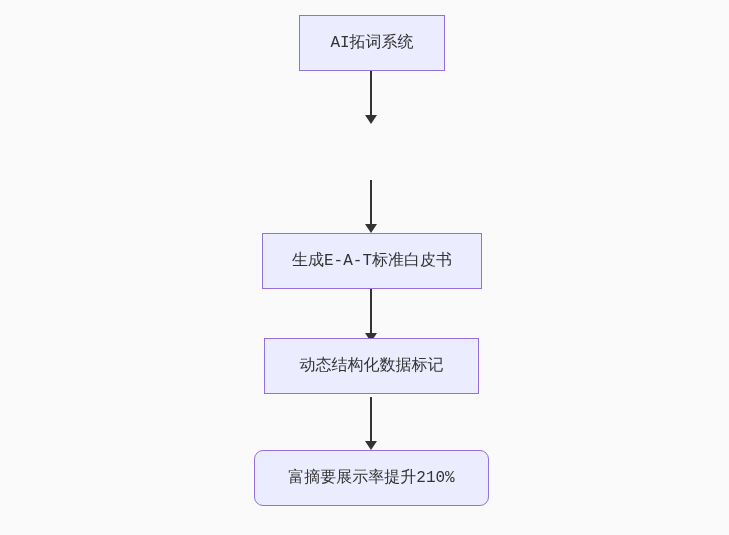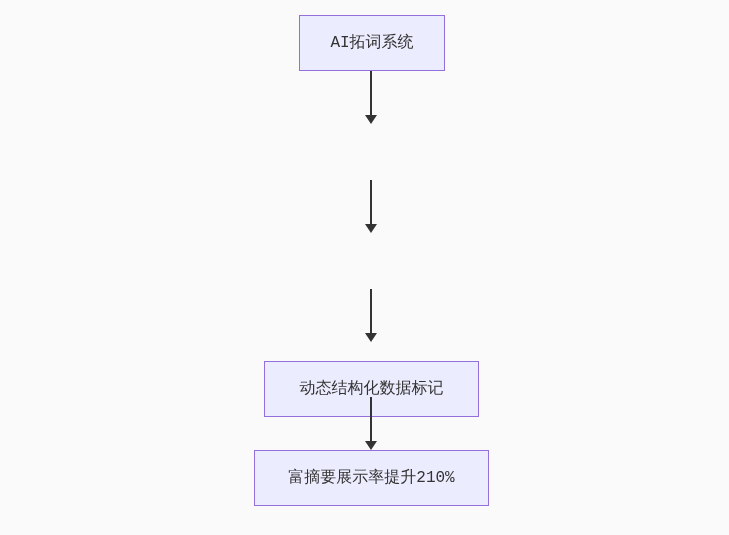--- a/index.html
+++ b/index.html
@@ -29,22 +29,22 @@
     color: #333333;
     font-size: 16px;
     line-height: 1;
     white-space: nowrap;
     text-align: center;
   }
   
   #node-1 { left: 299px; top: 15px;  width: 144px; }
   #node-2 { left: 275px; top: 124px; width: 191px; }
   #node-3 { left: 262px; top: 233px; width: 218px; }
-  #node-4 { left: 264px; top: 361px; width: 213px; }
-  #node-5 { left: 254px; top: 450px; width: 233px; }
+  #node-4 { left: 264px; top: 338px; width: 213px; }
+  #node-5 { left: 254px; top: 450px; width: 233px; border-radius: 9px; }
 
   .flow-arrow {
     position: absolute;
     left: 365px;          
     width: 12px;
     height: 53px;
     display: flex;
     flex-direction: column;
     align-items: center;
   }
@@ -79,20 +79,23 @@
     <span class="arrow-line"></span>
     <span class="arrow-head"></span>
   </div>
 
 
   <div class="flow-arrow" id="arrow-2">
     <span class="arrow-line"></span>
     <span class="arrow-head"></span>
   </div>
 
+  <div class="flow-node" id="node-3">
+    <span class="node-label">生成E-A-T标准白皮书</span>
+  </div>
 
   <div class="flow-arrow" id="arrow-3">
     <span class="arrow-line"></span>
     <span class="arrow-head"></span>
   </div>
 
   <div class="flow-node" id="node-4">
     <span class="node-label">动态结构化数据标记</span>
   </div>
 

